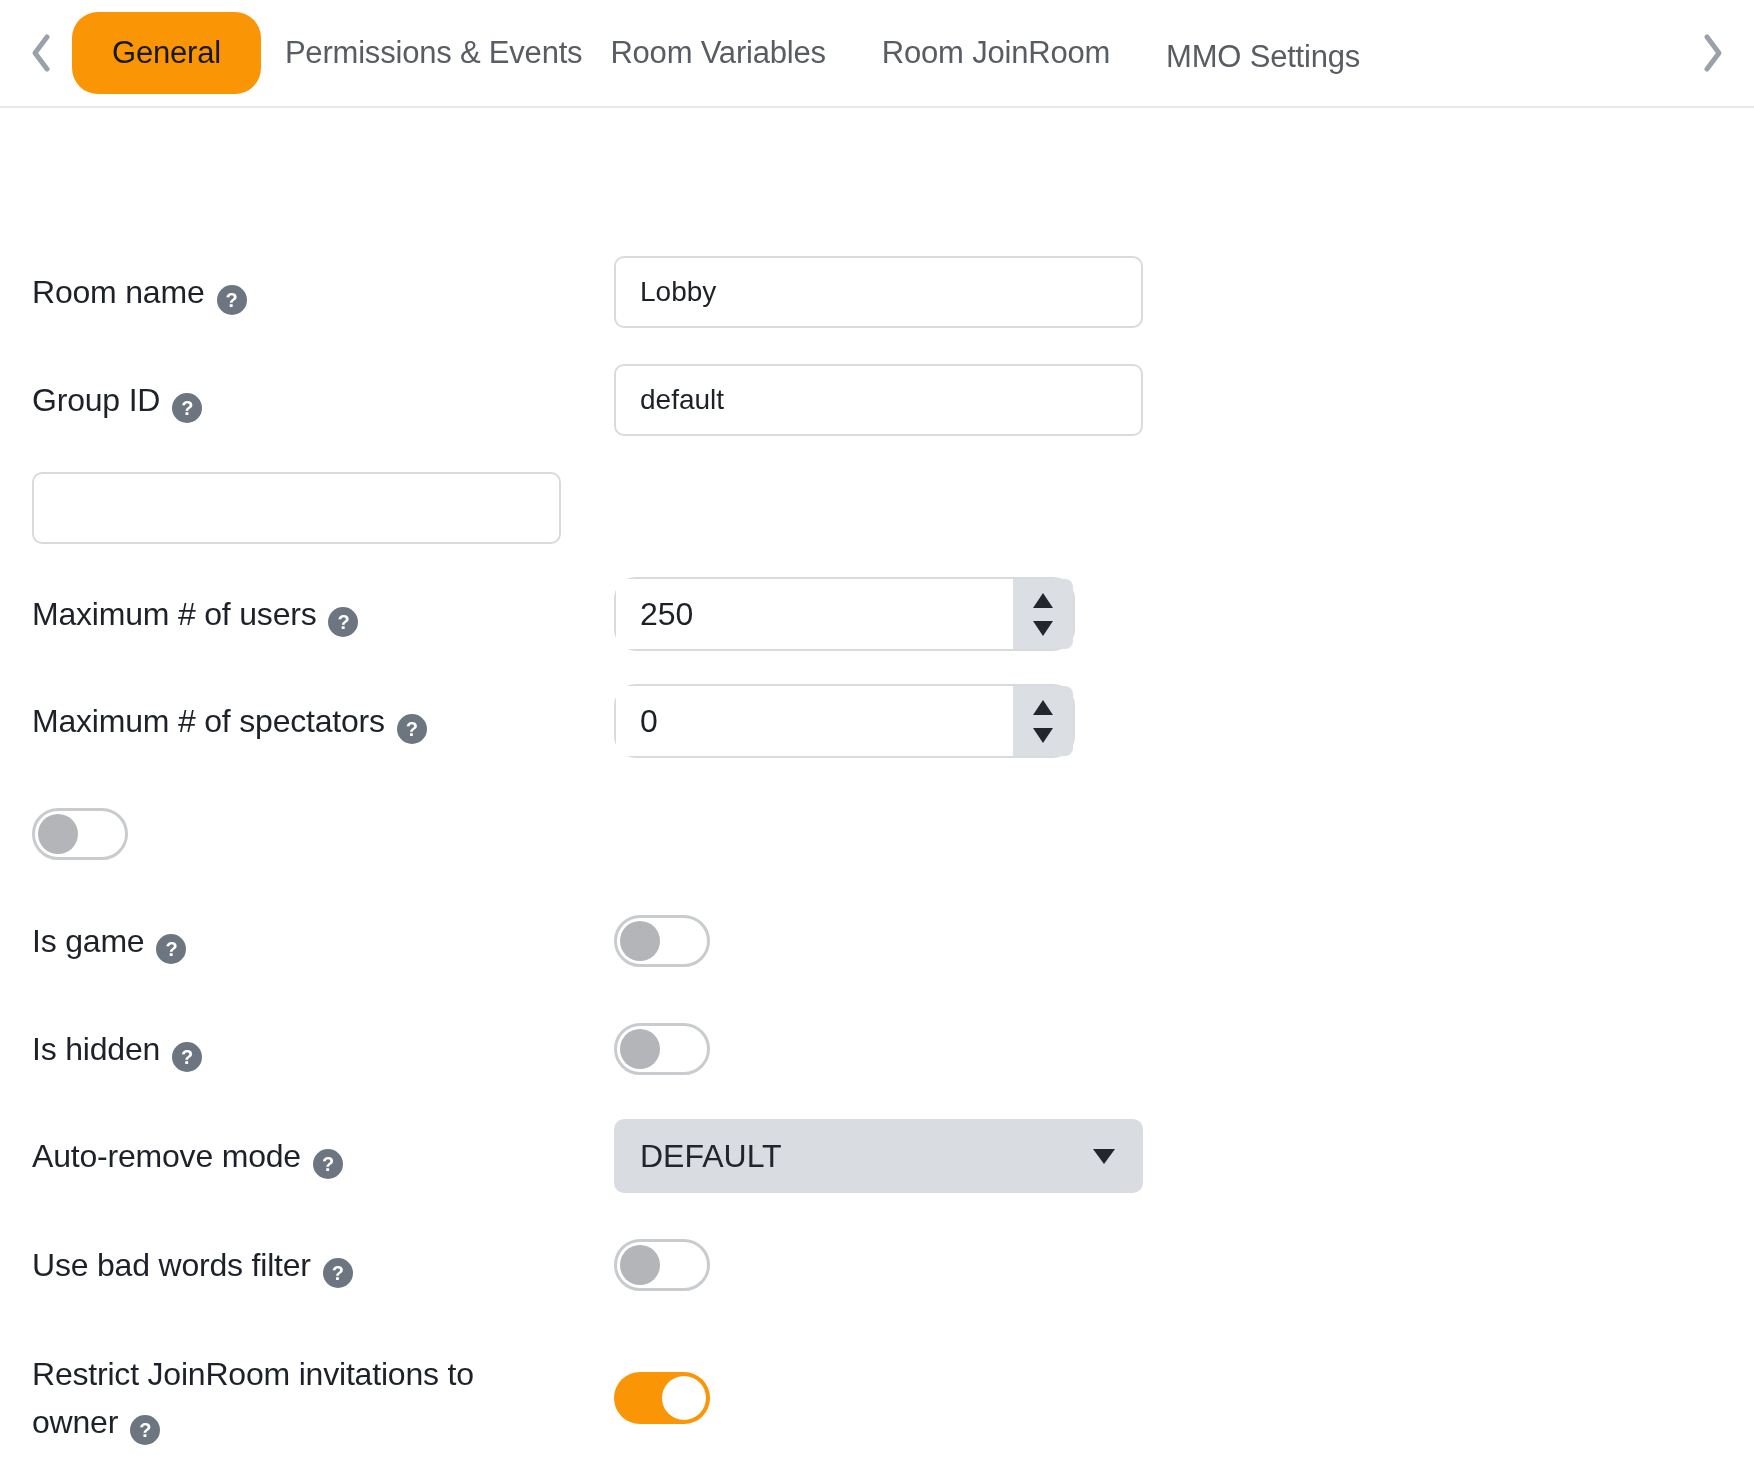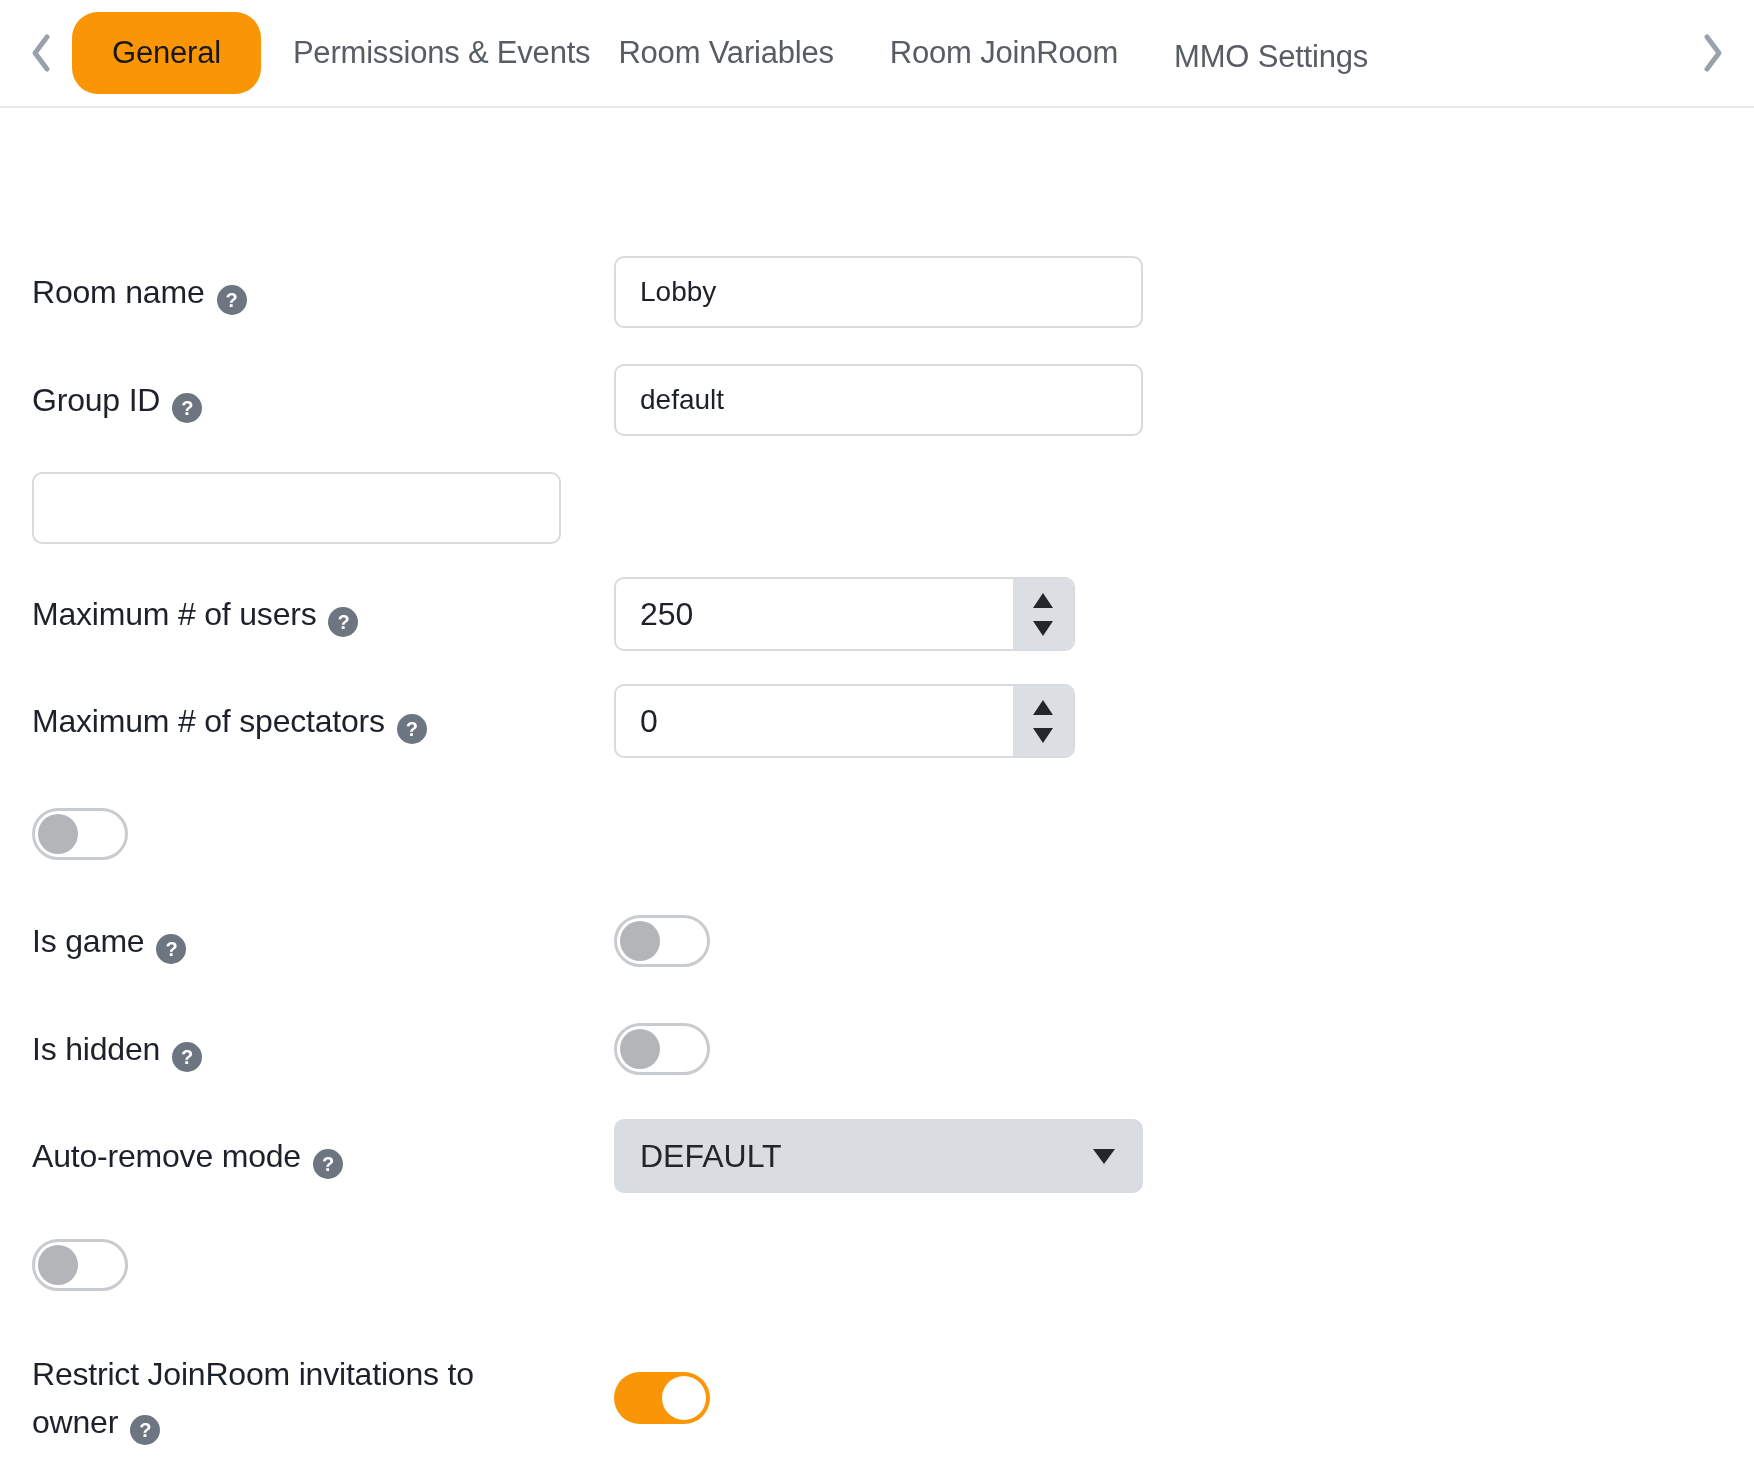--- a/index.html
+++ b/index.html
@@ -28,21 +28,21 @@
   }
   .nav-chevron.right{margin-left:auto;}
   .tab{
     font-size:31px;
     color:#585d64;
     letter-spacing:-0.2px;
     white-space:nowrap;
     cursor:pointer;
   }
   .tab.t0{margin-left:16px;}
-  .tab.t1{margin-left:32px;}
+  .tab.t1{margin-left:24px;}
   .tab.t2{margin-left:28px;}
   .tab.t3{margin-left:56px;}
   .tab.t4{margin-left:56px;margin-top:8px;}
   .tab.active{
     background:#fa9505;
     color:#17181a;
     height:82px;
     display:flex;align-items:center;
     padding:0 40px;
     border-radius:26px;
@@ -94,21 +94,21 @@
     font-family:inherit;
     outline:none;
     background:#fff;
   }
   
   .numwrap{
     position:relative;
     width:461px;height:74px;
     box-sizing:border-box;
     border:2px solid #d8dbde;
-    border-radius:10px;
+    border-radius:22px;
     background:#fff;
   }
   .numwrap input{
     border:none;
     width:380px;height:100%;
     box-sizing:border-box;
     padding:0 0 0 24px;
     font-size:32px;
     color:#1d2127;
     font-family:inherit;
@@ -263,20 +263,21 @@
 
   <div class="row r8">
     <div class="label"><span>Auto-remove mode</span><span class="help">?</span></div>
     <div class="select">
       <span>DEFAULT</span>
       <div class="arrow"></div>
     </div>
   </div>
 
   <div class="row r9">
+    <div class="label"><span>Use bad words filter</span><span class="help">?</span></div>
     <div class="toggle off">
         <div class="knob"></div>
       </div>
   </div>
 
   <div class="row r10">
     <div class="label"><span>Restrict JoinRoom invitations to owner</span><span class="help">?</span></div>
     <div class="toggle on">
         <div class="knob"></div>
       </div>

